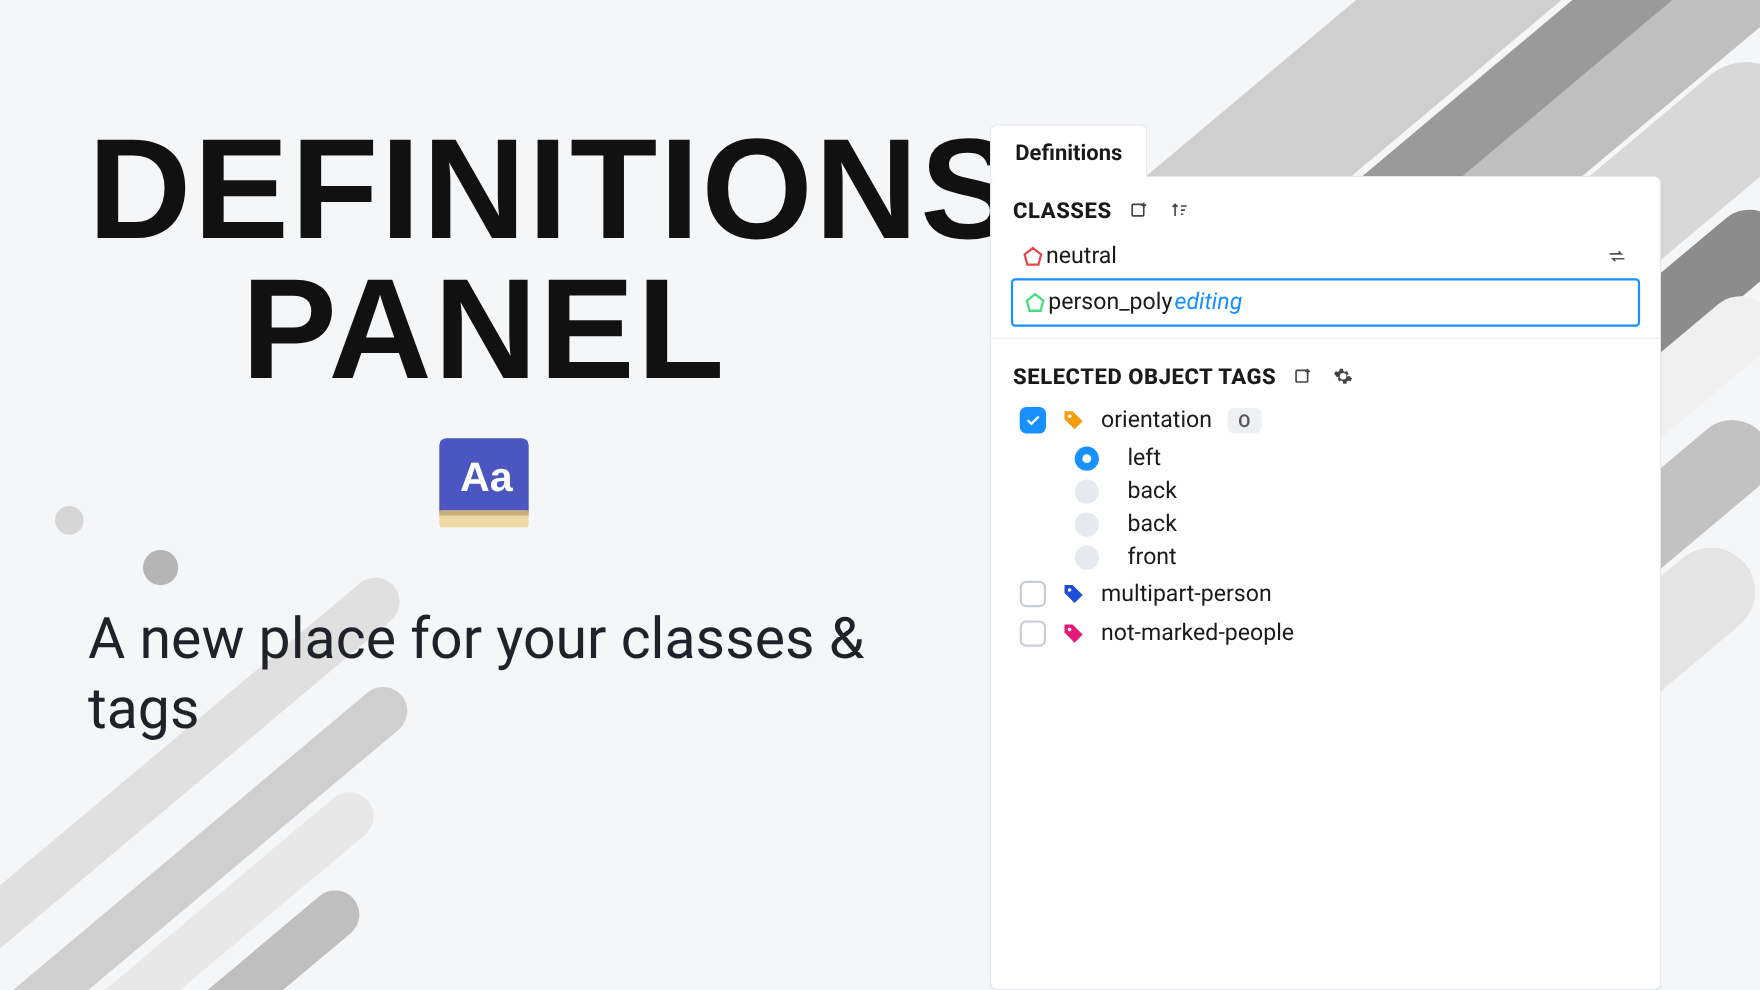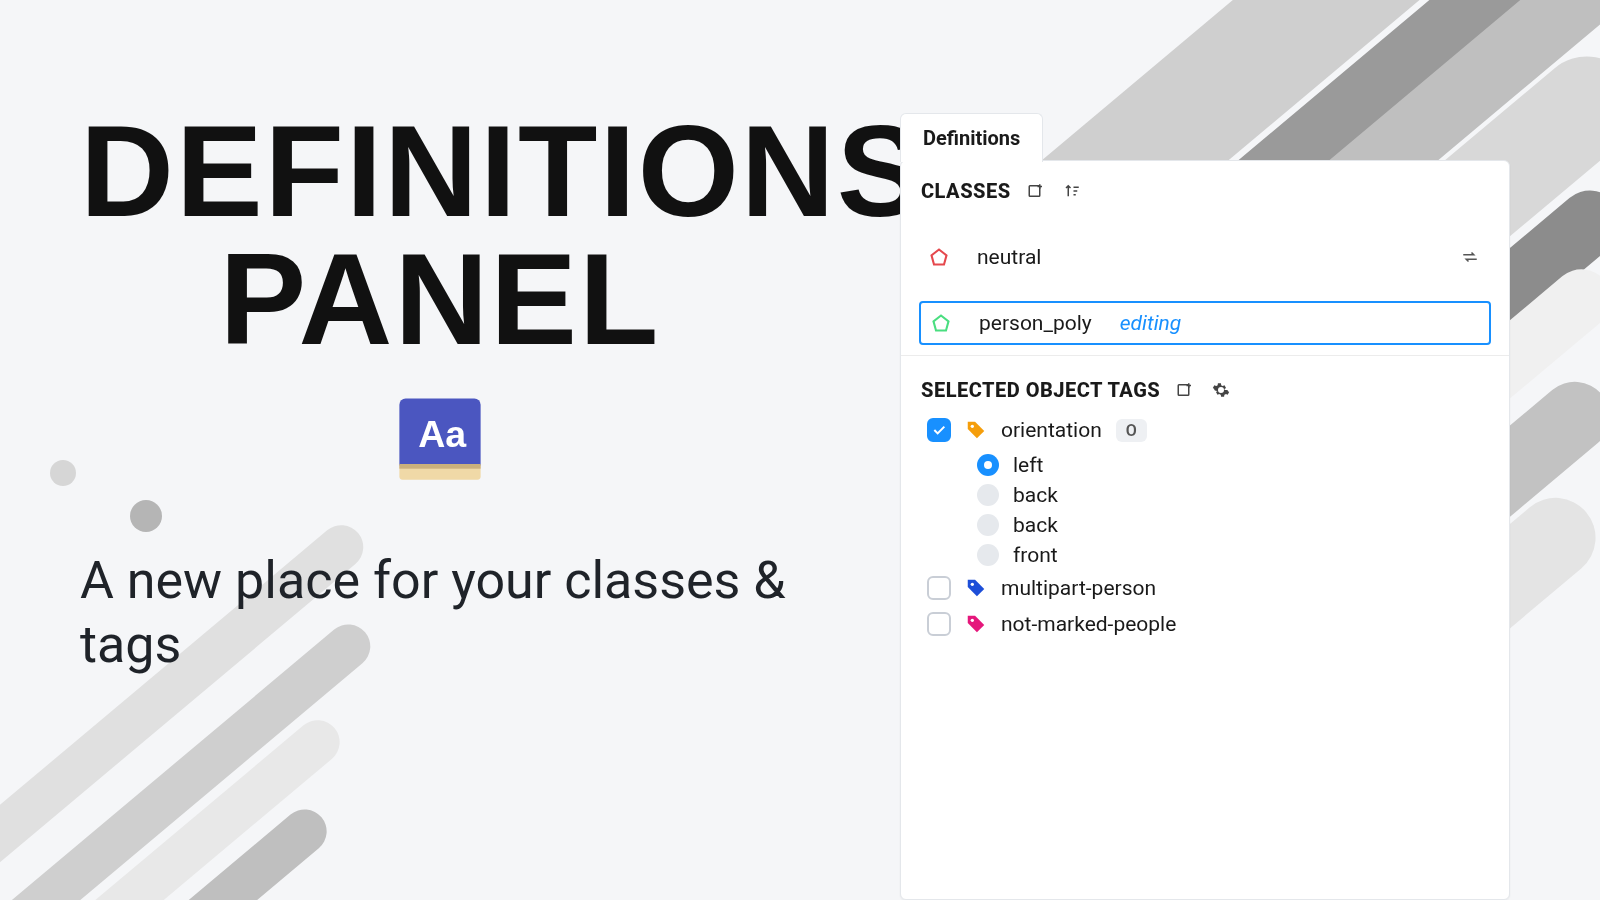--- a/index.html
+++ b/index.html
@@ -37,33 +37,33 @@
 }
 .tab {
   position: absolute; top: -48px; left: -1px; height: 49px; padding: 0 22px;
   background: #fff; border: 1px solid #e4e7eb; border-bottom: none; border-radius: 6px 6px 0 0;
   display: flex; align-items: center; font-weight: 700; font-size: 20px; color: #1a1a1a;
 }
 .panel-inner { padding: 14px 18px 20px; }
 .section-head { display: flex; align-items: center; gap: 14px; padding: 4px 2px 10px; }
 .section-head .lbl { font-weight: 800; font-size: 20px; letter-spacing: .5px; color: #1a1a1a; }
 .icon-btn { width: 22px; height: 22px; display: flex; align-items: center; justify-content: center; cursor: pointer; color: #444; }
-.class-row { display: flex; align-items: center; gap: 28px; padding: 8px 10px; border-radius: 6px; font-size: 21px; color: #1a1a1a; margin-top: 24px; }
+.class-row { display: flex; align-items: center; gap: 2px; padding: 8px 10px; border-radius: 6px; font-size: 21px; color: #1a1a1a; }
 .class-row .shape { width: 20px; height: 20px; display: flex; align-items: center; justify-content: center; flex-shrink: 0; }
 .class-row.selected { border: 2px solid #1890ff; background: #fff; border-radius: 4px; }
 .editing-tag { font-style: italic; color: #1890ff; }
 .row-spacer { flex: 1; }
 .divider { height: 1px; background: #ececec; margin: 10px -18px 18px; }
 .tag-row { display: flex; align-items: center; gap: 14px; padding: 6px 8px; font-size: 21px; color: #1a1a1a; }
 .checkbox { width: 24px; height: 24px; border-radius: 6px; border: 2px solid #c9ced6; flex-shrink: 0; display: flex; align-items: center; justify-content: center; cursor: pointer; }
 .checkbox.checked { background: #1890ff; border-color: #1890ff; }
 .tag-glyph { width: 22px; height: 22px; flex-shrink: 0; }
 .badge { background: #eef0f3; color: #555; font-size: 16px; font-weight: 600; border-radius: 6px; padding: 2px 10px; }
 .options { padding-left: 50px; margin-top: 2px; }
-.opt-row { display: flex; align-items: center; gap: 14px; padding: 3px 8px; font-size: 21px; color: #1a1a1a; }
+.opt-row { display: flex; align-items: center; gap: 26px; padding: 3px 8px; font-size: 21px; color: #1a1a1a; }
 .radio { width: 22px; height: 22px; border-radius: 50%; background: #e6e9ed; flex-shrink: 0; display: flex; align-items: center; justify-content: center; cursor: pointer; }
 .radio.on { background: #1890ff; }
 .radio.on::after { content: ""; width: 8px; height: 8px; background: #fff; border-radius: 50%; display: block; }
 </style>
 </head>
 <body>
 
 <div class="bg-deco">
   <div class="stripe s1"></div>
     <div class="stripe s2"></div>

